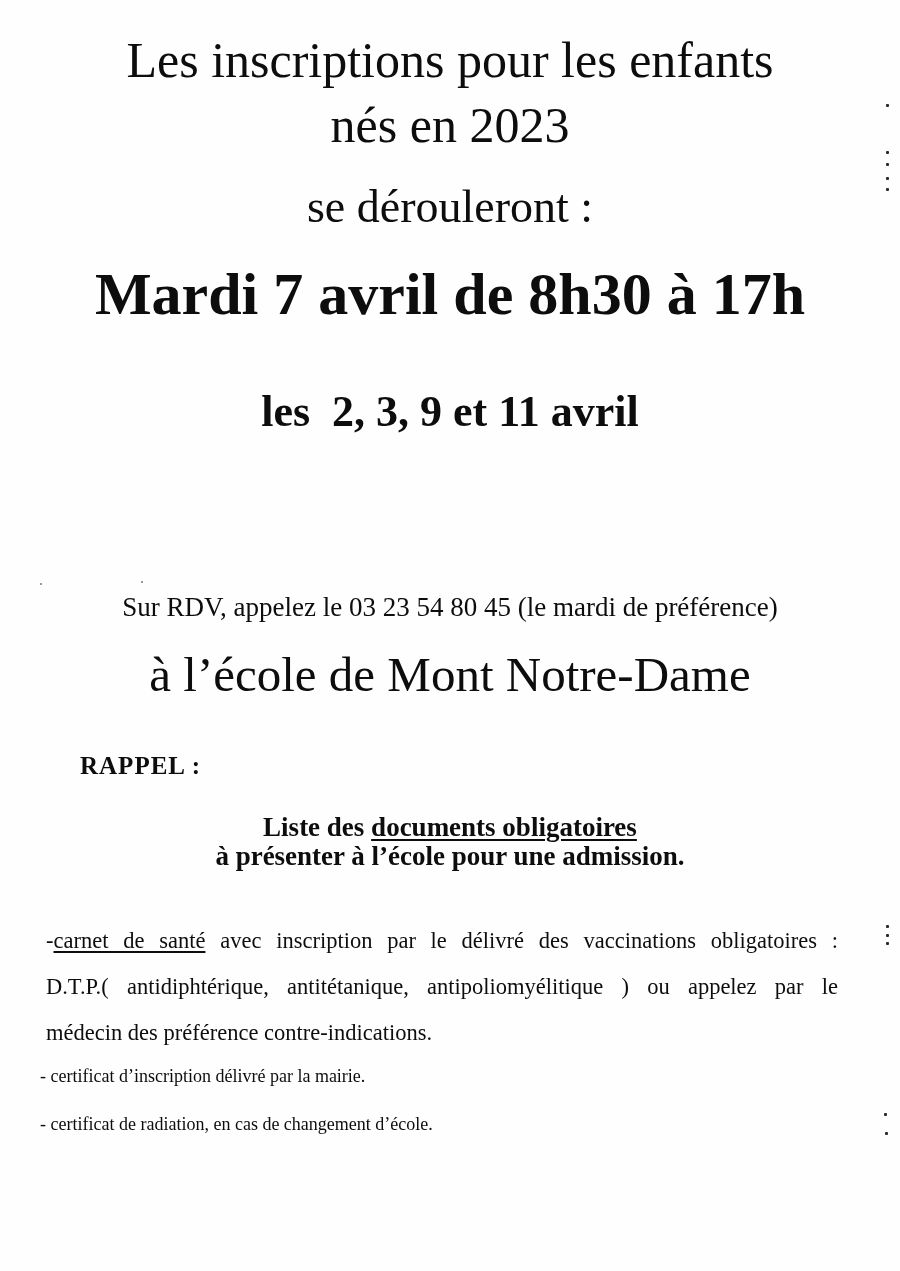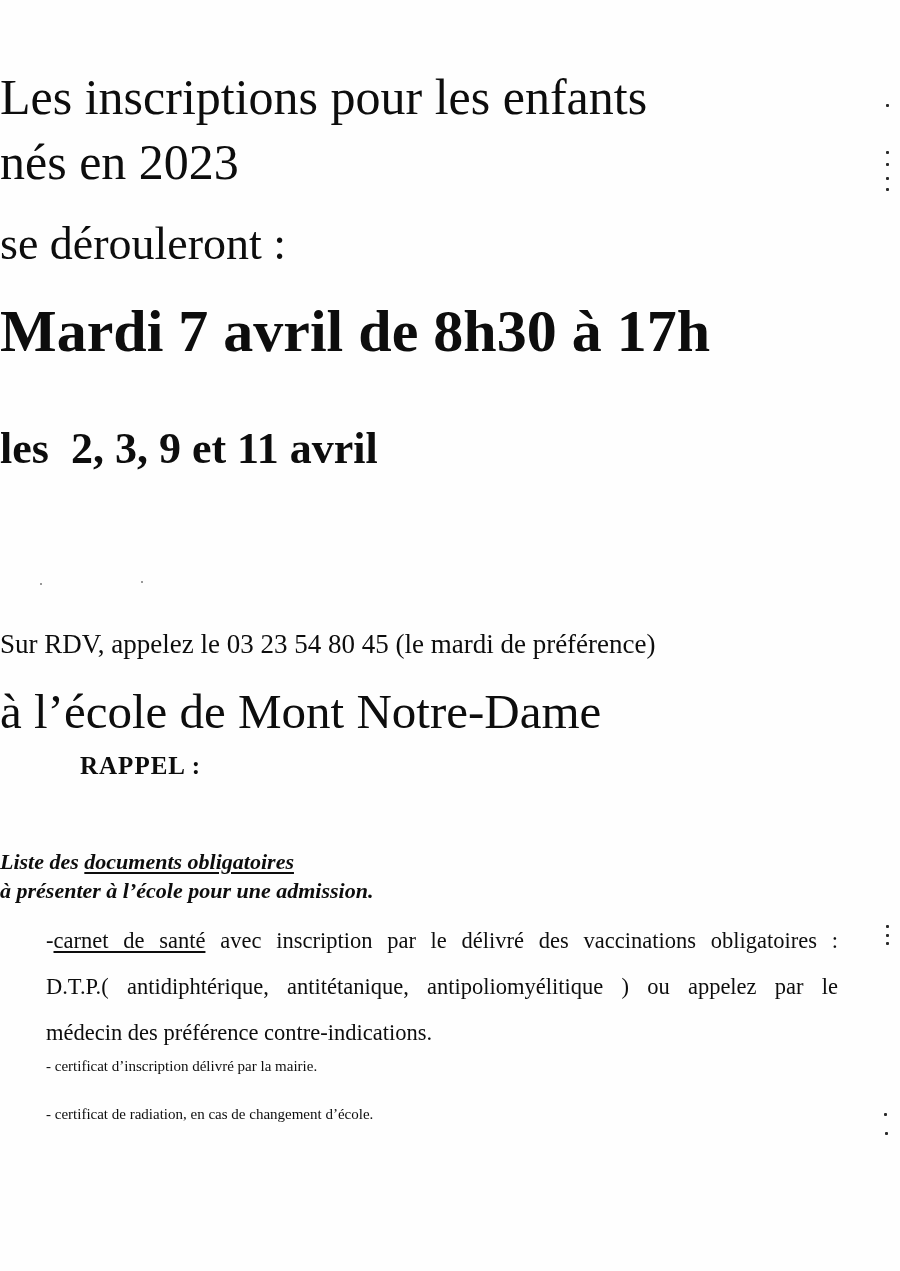--- a/index.html
+++ b/index.html
@@ -9,36 +9,36 @@
   }
   .page {
     position: relative;
     width: 900px;
     height: 1271px;
     background: #fefefe;
     font-family: "Liberation Serif", "DejaVu Serif", serif;
     color: #0d0d0d;
     overflow: hidden;
   }
-  .line { position: absolute; left: 0; width: 100%; white-space: pre-wrap; margin-top: 37px; }
+  .line { position: absolute; left: 0; width: 100%; text-align: center; white-space: pre-wrap; }
   .title-line  { font-size: 50px; line-height: 1.2; }
   .subtitle    { font-size: 46px; }
   .main-date   { font-size: 60px; font-weight: 700; }
   .other-dates { font-size: 44px; font-weight: 700; }
   .rdv-line    { font-size: 27px; }
   .location    { font-size: 49px; }
   .rappel {
     position: absolute;
     left: 48px;
     font-size: 25px;
     font-weight: 700;
     letter-spacing: 1px;
     margin-left: 32px;
   }
-  .list-head { font-size: 22px; font-weight: 700; font-style: italic; }
+  .list-head { font-size: 27px; font-weight: 700; }
   .list-head .u {
     text-decoration: underline;
     text-decoration-thickness: 2px;
     text-underline-offset: 3px;
   }
   .body-block {
     position: absolute;
     left: 46px;
     width: 792px;
     font-size: 22.5px;
@@ -48,24 +48,25 @@
   .jline {
     text-align: justify;
     text-align-last: justify;
   }
   .u-plain {
     text-decoration: underline;
     text-underline-offset: 3px;
   }
   .body-item {
     position: absolute;
-    left: 46px;
+    left: 40px;
     width: 800px;
-    font-size: 15px;
+    font-size: 18px;
     text-align: left;
+    margin-top: 8px;
   }
   .dot {
     position: absolute;
     background: #2a2a2a;
     border-radius: 1px;
   }
   .dot.faint { background: #777; }
 </style>
 </head>
 <body>

